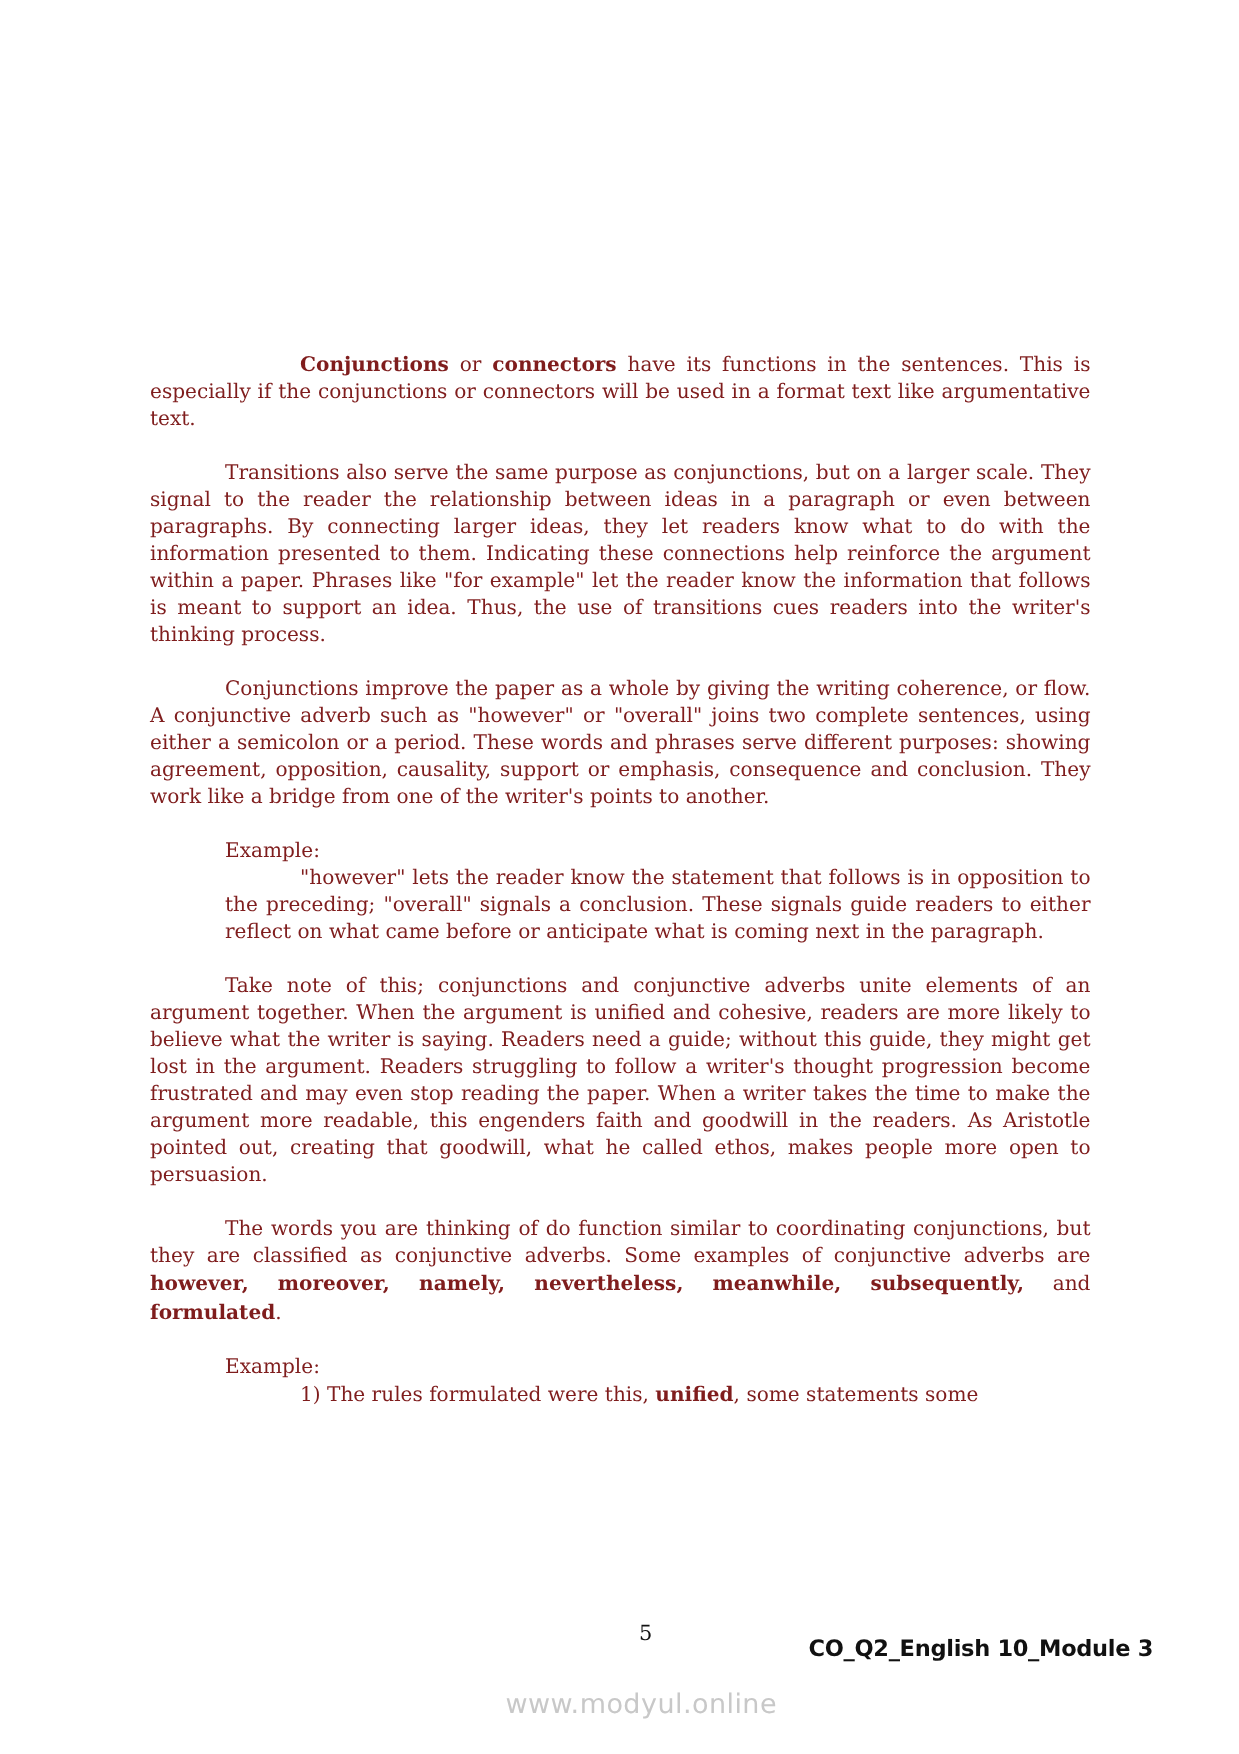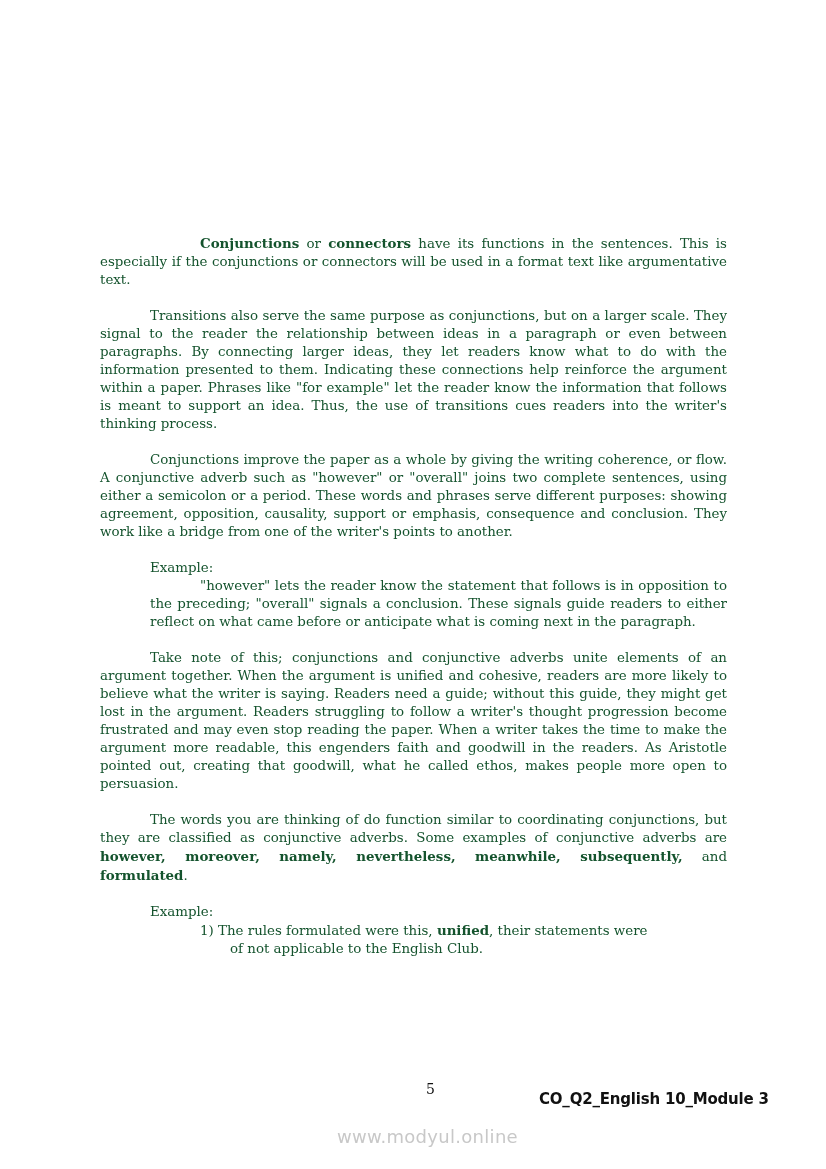--- a/index.html
+++ b/index.html
@@ -46,21 +46,21 @@
       margin: 0;
     }
     .body-text {
       position: absolute;
       left: 100px;
       top: 234px;
       width: 627px;
       font-family: "DejaVu Serif", serif;
       font-size: 13.4px;
       line-height: 18px;
-      color: #14532d;
+      color: #7f1d1d;
     }
     .body-text p {
       margin: 0 0 18px 0;
       text-align: justify;
       text-indent: 50px;
     }
     .body-text p.intro {
       text-indent: 100px;
     }
     .example-block {
@@ -140,21 +140,21 @@
       <p class="example-text">"however" lets the reader know the statement that follows is in opposition to the preceding; "overall" signals a conclusion. These signals guide readers to either reflect on what came before or anticipate what is coming next in the paragraph.</p>
     </div>
 
     <p>Take note of this; conjunctions and conjunctive adverbs unite elements of an argument together. When the argument is unified and cohesive, readers are more likely to believe what the writer is saying. Readers need a guide; without this guide, they might get lost in the argument. Readers struggling to follow a writer's thought progression become frustrated and may even stop reading the paper. When a writer takes the time to make the argument more readable, this engenders faith and goodwill in the readers. As Aristotle pointed out, creating that goodwill, what he called ethos, makes people more open to persuasion.</p>
 
     <p><span>The words you are thinking of do function similar to coordinating conjunctions, but they are classified as conjunctive adverbs. Some examples of conjunctive adverbs are </span><b>however, moreover, namely, nevertheless, meanwhile, subsequently,</b><span> and </span><b>formulated</b><span>.</span></p>
 
     <div class="example-block">
       <span class="example-label">Example:</span>
       <ul class="example-list">
-        <li class="li-1"><span>1)</span><span> The rules formulated were this, </span><b>unified</b><span>, their statements were</span><span class="cont" style="padding-left:30px">of not applicable to the English Club.</span></li>
+        <li class="li-1"><span>1)</span><span> The rules formulated were this, </span><b>unified</b><span>, some statements some</span></li>
       </ul>
     </div>
 
   </div>
 
   <div class="footer-page-number">5</div>
   <div class="footer-code">CO_Q2_English 10_Module 3</div>
   <div class="watermark">www.modyul.online</div>
 
 </div>

